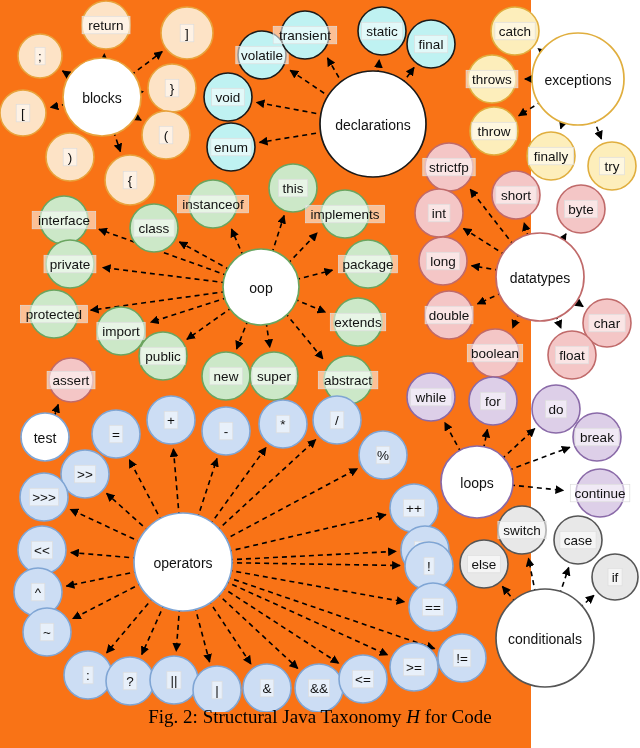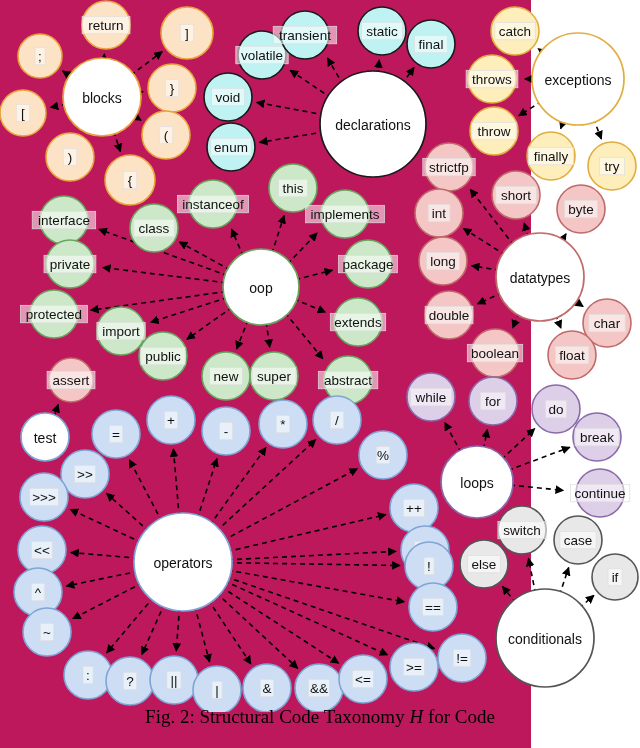--- a/index.html
+++ b/index.html
@@ -1,18 +1,18 @@
 <!DOCTYPE html>
 <html><head>
 <meta charset="utf-8">
 <style>
   html,body{margin:0;padding:0;background:#ffffff;}
   body{width:640px;height:748px;overflow:hidden;
        font-family:"Liberation Sans",sans-serif;}
-  #root{position:relative;width:531px;height:748px;background:#be185d;}
+  #root{position:relative;width:531px;height:748px;background:#f97316;}
   #graph{position:absolute;left:0;top:0;width:640px;height:712px;display:block;}
   .nlabel{font-family:"Liberation Sans",sans-serif;text-anchor:middle;
           dominant-baseline:central;fill:#111;}
   .hublabel{font-size:14px;}
   .leaflabel{font-size:13.5px;}
   .caption{position:absolute;left:0;top:706px;width:640px;text-align:center;
            font-family:"Liberation Serif",serif;font-size:19px;color:#000;
            white-space:nowrap;}
   .caption .cal{font-family:"Liberation Serif",serif;font-style:italic;}
 </style>
@@ -520,18 +520,18 @@
         </g>
         <g>
           <ellipse cx="45" cy="437" rx="24" ry="24" fill="#ffffff" stroke="#7fa5d4" stroke-width="1.7"></ellipse>
           <text x="45" y="437.5" class="nlabel hublabel">test</text>
         </g>
       </g>
   </svg>
 
   <div class="caption">
     <span>Fig. 2:</span>
-    <span>Structural Code Taxonomy</span>
+    <span>Structural Java Taxonomy</span>
     <span class="cal">H</span>
     <span>for Code</span>
   </div>
 
 </div>
 
 </body></html>

